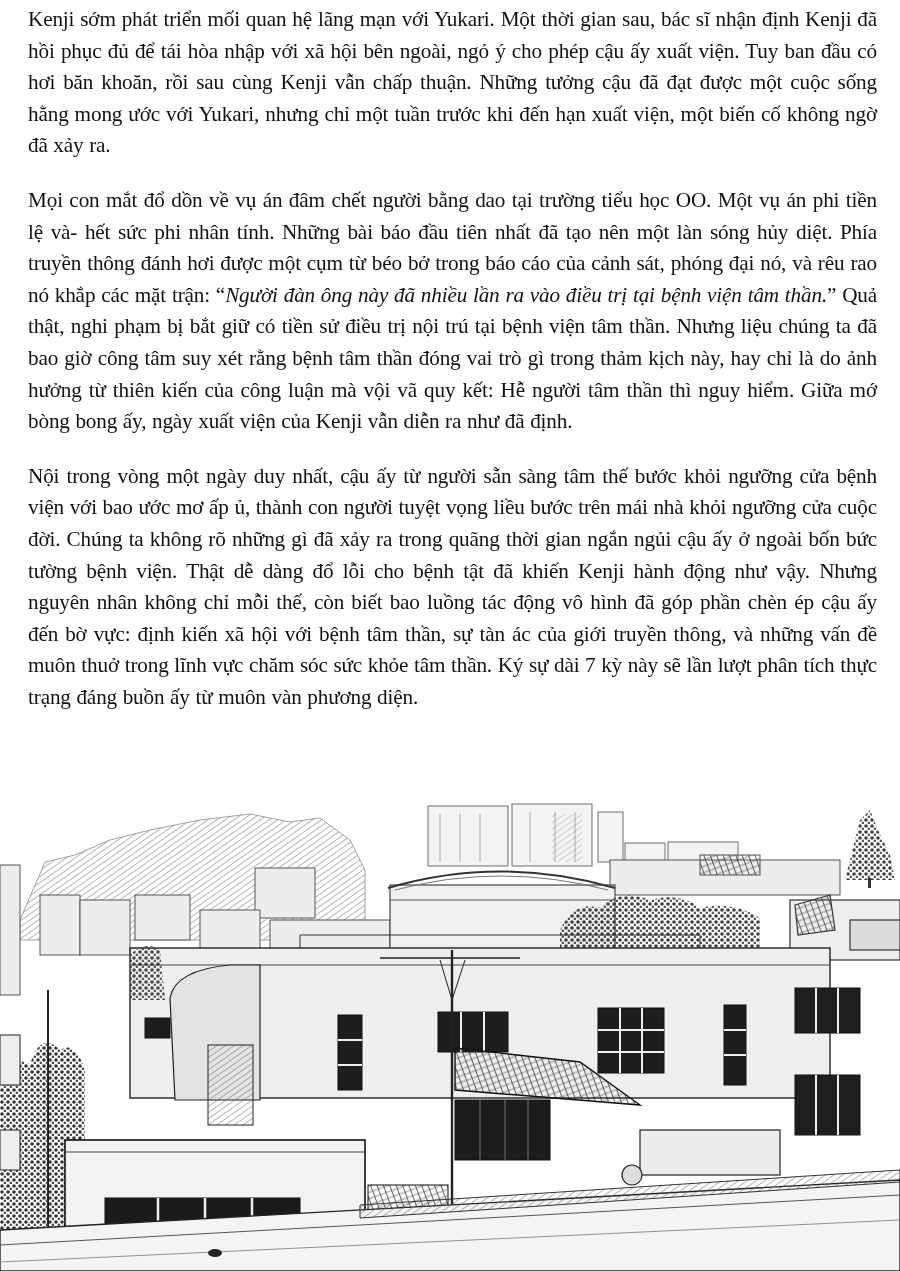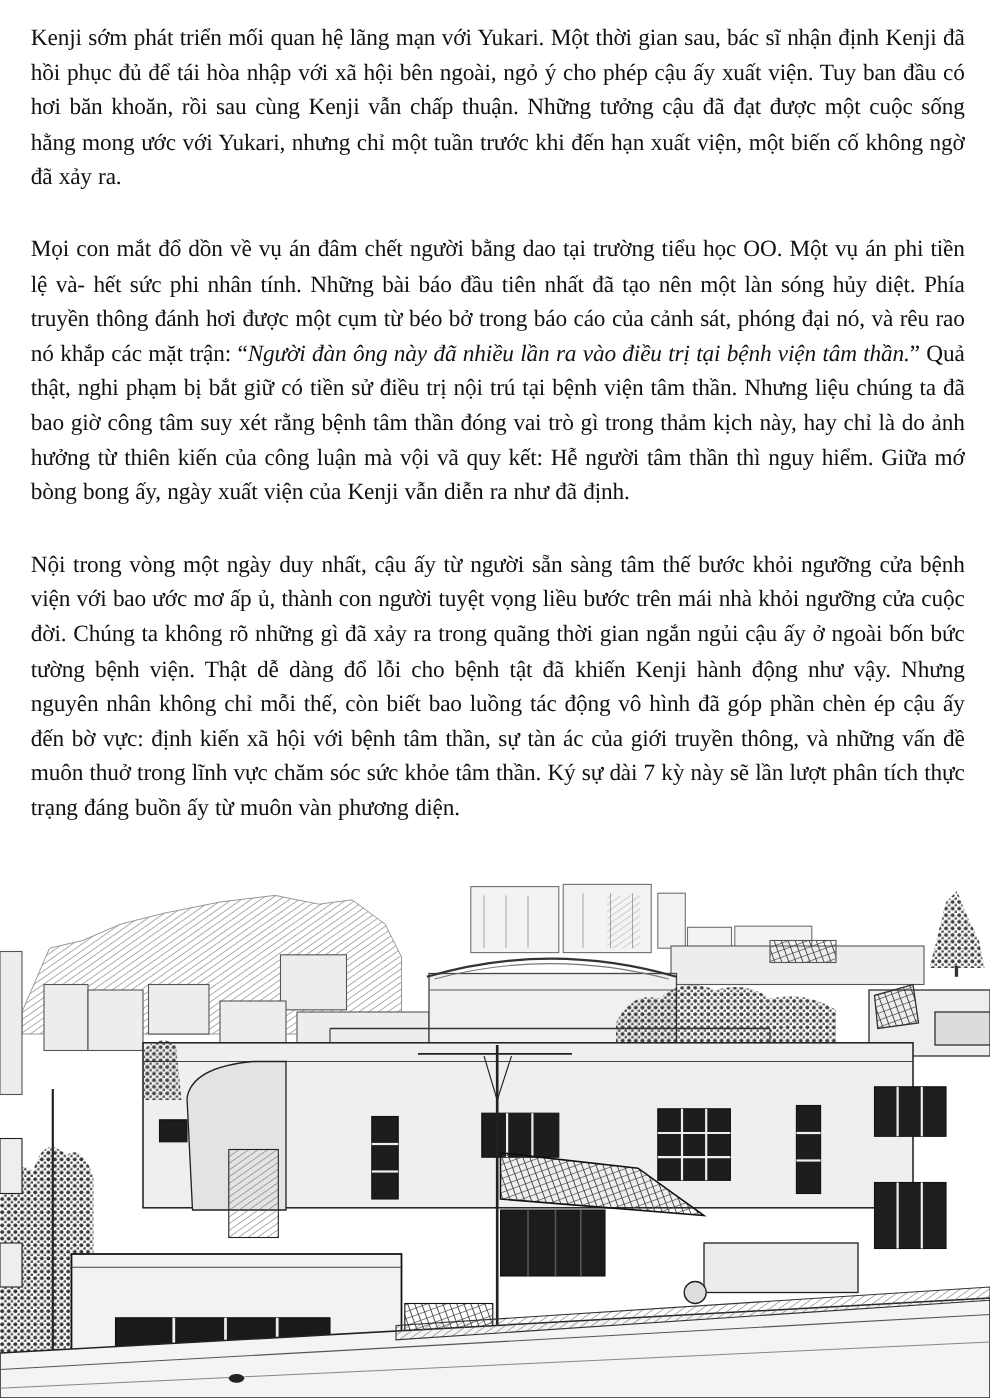--- a/index.html
+++ b/index.html
@@ -11,34 +11,34 @@
     width: 900px;
     height: 1271px;
     position: relative;
     overflow: hidden;
     font-family: "Liberation Serif", "DejaVu Serif", serif;
     color: #111111;
   }
   .text-block {
     position: absolute;
     left: 28px;
-    top: 19px;
+    top: 4px;
     width: 849px;
   }
   .para {
     margin: 0;
     font-size: 21.2px;
     line-height: 31.6px;
     text-align: justify;
     text-align-last: left;
     letter-spacing: -0.15px;
     word-spacing: 0.5px;
   }
   .para + .para {
-    margin-top: 34px;
+    margin-top: 23px;
     font-family: Liberation Serif, serif;
   }
   .para em {
     font-style: italic;
   }
   .illustration {
     position: absolute;
     left: 0;
     top: 800px;
     width: 900px;

